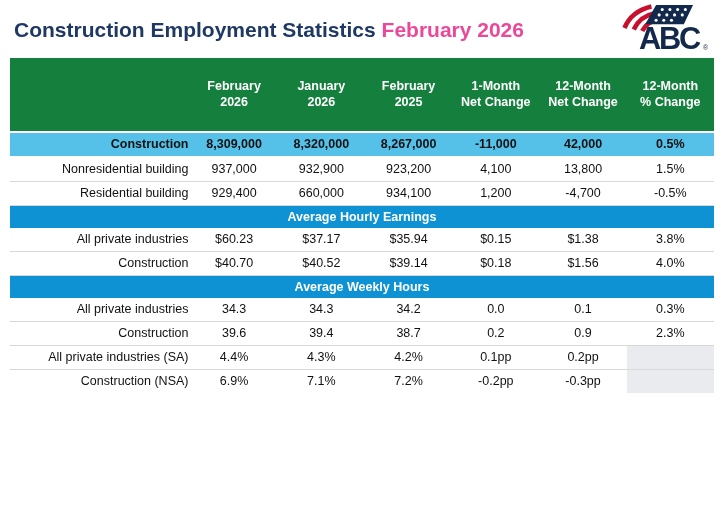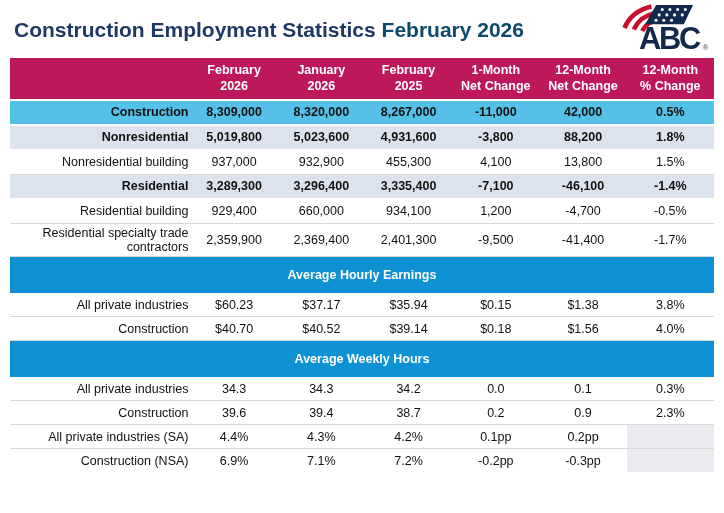--- a/index.html
+++ b/index.html
@@ -7,47 +7,47 @@
     width:724px;height:513px;overflow:hidden;background:#ffffff;
     font-family:"Liberation Sans",sans-serif;color:#1a1a1a;
     position:relative;
   }
   
   .top{
     display:flex;justify-content:space-between;align-items:center;
     height:58px;padding:2px 10px 0 14px;box-sizing:border-box;
   }
   .title{font-size:21px;font-weight:700;color:#1f3864;letter-spacing:0;white-space:nowrap;}
-  .title .sub{color:#0c4a6e;}
+  .title .sub{color:#ec4899;}
   .logo{flex:0 0 auto;margin-right:4px;}
   
   table{
     border-collapse:collapse;table-layout:fixed;
     width:704px;margin:0 10px;font-size:12.5px;color:#111;
   }
   col.c-label{width:180px;}
   col.c-data{width:87px;}
   thead th{
-    background:#be185d;color:#ffffff;font-weight:700;font-size:12.5px;
-    line-height:1.3;padding:4px 2px;height:32px;vertical-align:middle;text-align:center;
+    background:#15803d;color:#ffffff;font-weight:700;font-size:12.5px;
+    line-height:1.3;padding:20px 2px;height:32px;vertical-align:middle;text-align:center;
   }
   td{text-align:center;padding:2px 2px;height:19px;vertical-align:middle;}
   td.label{text-align:right;padding-left:5px;line-height:1.15;}
   tr.plain td{border-bottom:1px solid #d8d8d8;}
   tr.cyan td{
     background:#56c1e8;font-weight:700;
     border-top:2px solid #ffffff;border-bottom:2px solid #ffffff;
   }
   tr.sub td{
     background:#dde3ee;font-weight:700;
     border-top:1px solid #ffffff;border-bottom:2px solid #ffffff;
   }
   tr.bar td{
     background:#0f92d4;color:#ffffff;font-weight:700;text-align:center;
-    padding:10px 2px;height:16px;border-bottom:none;
+    padding:3px 2px;height:16px;border-bottom:none;
   }
   td.shade{background:#e9ebee;}
   tr.last td{border-bottom:none;}
 </style>
 </head>
 <body>
 
 <div class="top">
   <div class="title"><span>Construction Employment Statistics</span> <span class="sub">February 2026</span></div>
   <div class="logo">
@@ -99,64 +99,37 @@
   <tbody>
     <tr class="cyan">
       <td class="label">Construction</td>
       <td>8,309,000</td>
       <td>8,320,000</td>
       <td>8,267,000</td>
       <td>-11,000</td>
       <td>42,000</td>
       <td>0.5%</td>
     </tr>
-    <tr class="sub">
-      <td class="label">Nonresidential</td>
-      <td>5,019,800</td>
-      <td>5,023,600</td>
-      <td>4,931,600</td>
-      <td>-3,800</td>
-      <td>88,200</td>
-      <td>1.8%</td>
-    </tr>
     <tr class="plain">
       <td class="label">Nonresidential building</td>
       <td>937,000</td>
       <td>932,900</td>
-      <td>455,300</td>
+      <td>923,200</td>
       <td>4,100</td>
       <td>13,800</td>
       <td>1.5%</td>
-    </tr>
-    <tr class="sub">
-      <td class="label">Residential</td>
-      <td>3,289,300</td>
-      <td>3,296,400</td>
-      <td>3,335,400</td>
-      <td>-7,100</td>
-      <td>-46,100</td>
-      <td>-1.4%</td>
     </tr>
     <tr class="plain">
       <td class="label">Residential building</td>
       <td>929,400</td>
       <td>660,000</td>
       <td>934,100</td>
       <td>1,200</td>
       <td>-4,700</td>
       <td>-0.5%</td>
-    </tr>
-    <tr class="plain">
-      <td class="label">Residential specialty trade contractors</td>
-      <td>2,359,900</td>
-      <td>2,369,400</td>
-      <td>2,401,300</td>
-      <td>-9,500</td>
-      <td>-41,400</td>
-      <td>-1.7%</td>
     </tr>
 
     <tr class="bar">
       <td colspan="7">Average Hourly Earnings</td>
     </tr>
     <tr class="plain">
       <td class="label">All private industries</td>
       <td>$60.23</td>
       <td>$37.17</td>
       <td>$35.94</td>

